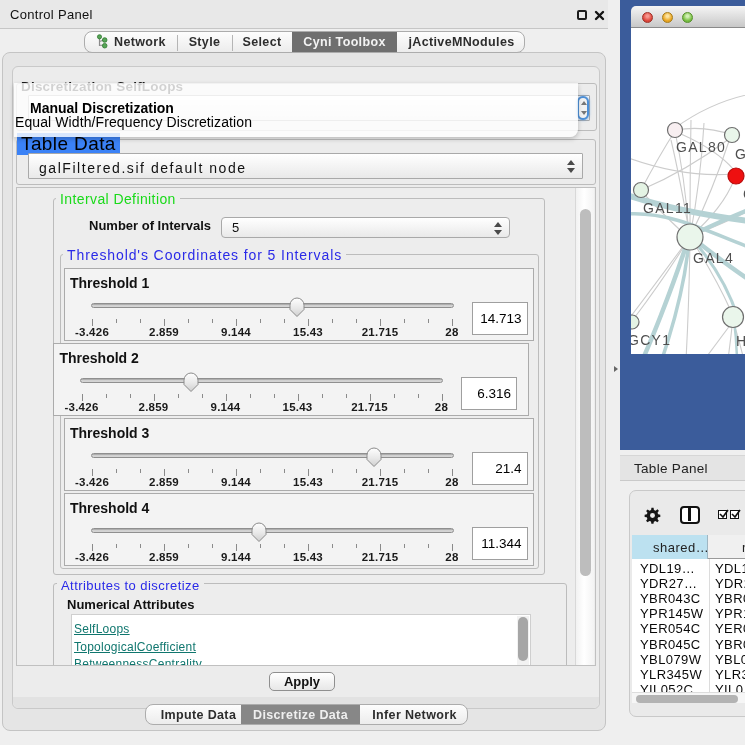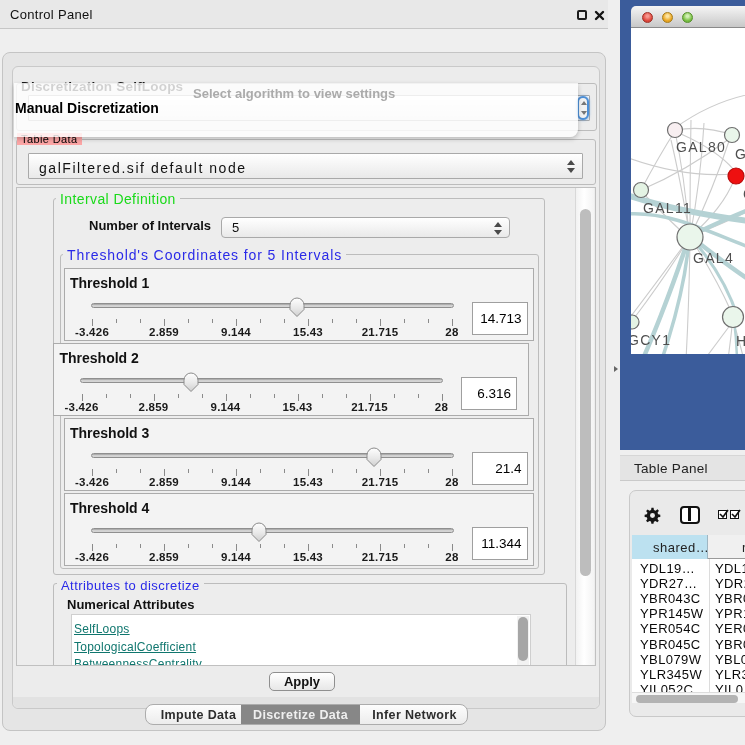--- a/index.html
+++ b/index.html
@@ -18,36 +18,36 @@
 .tabbar { background:linear-gradient(#FDFDFD,#ECECEC); border:1px solid #ACACAC; border-radius:8px; overflow:hidden; }
 #toptabs { left:84px; top:31px; width:441px; height:22px; }
 .tseg { position:absolute; top:0; height:100%; font-size:12.5px; font-weight:bold; color:#2D2D2D; text-align:center; line-height:21px; letter-spacing:0.35px; }
 .tdark { background:#6F6F6F; color:#F3F3F3; }
 .tdiv { position:absolute; top:3px; width:1px; height:16px; background:#B5B5B5; }
 #bottabs { left:145px; top:704px; width:323px; height:21px; }
 .bdark { background:#878787; color:#EFEFEF; }
 
 
 .group { border:1px solid #BCBCBC; border-radius:3px; }
-.gtitle { position:absolute; font-size:11px; letter-spacing:0.4px; background:#fca5a5; padding:0 4px; white-space:nowrap; }
+.gtitle { position:absolute; font-size:19px; letter-spacing:0.4px; background:#3b82f6; padding:0 4px; white-space:nowrap; }
 .combo { background:linear-gradient(#FFFFFF,#E9E9E9); border:1px solid #A9A9A9; border-radius:1px; font-size:13px; color:#111; }
 .cbarrows { position:absolute; width:8px; height:13px; }
 .cbarrows:before { content:""; position:absolute; left:0; top:0; border-left:4px solid transparent; border-right:4px solid transparent; border-bottom:5px solid #4A4A4A; }
 .cbarrows:after { content:""; position:absolute; left:0; bottom:0; border-left:4px solid transparent; border-right:4px solid transparent; border-top:5px solid #4A4A4A; }
 
 
 #dgroup { left:16px; top:83px; width:581px; height:48px; }
 #dtitle { left:21px; top:79px; font-size:13.5px; font-weight:bold; letter-spacing:0.2px; color:#1A1A1A; background:transparent; }
 #dcombo { left:28px; top:95px; width:562px; height:26px; }
 #dfocus { left:577px; top:96px; width:12px; height:24px; border:2.5px solid #4D8FD6; border-radius:6px; background:#F2F2F2; box-shadow:0 0 3px rgba(77,143,214,0.8); }
 
 
 #overlay { z-index:60; left:14px; top:83px; width:564px; height:54px; background:rgba(255,255,255,0.8); border-radius:0 0 8px 0; box-shadow:0 2px 5px rgba(0,0,0,0.22); }
 #ovhint { z-index:61; left:193px; top:86px; font-size:13px; font-weight:bold; color:#ABABAB; }
-#ovsel { z-index:61; left:15px; top:100px; font-size:14px; font-weight:bold; color:#000; }
+#ovsel { z-index:61; left:15px; top:100px; font-size:14px; font-weight:bold; color:#000;padding-left:15px; }
 #ovun { z-index:61; left:15px; top:114px; font-size:14px; letter-spacing:0.1px; color:#000; }
 
 
 #tdgroup { left:16px; top:139px; width:580px; height:46px; }
 #tdtitle { left:17px; top:133px; }
 #tdcombo { left:28px; top:153px; width:555px; height:26px; }
 #tdtext { position:absolute; left:10px; top:5px; }
 
 
 #sp { left:16px; top:187px; width:580px; height:479px; border:1px solid #C0C0C0; background:#EDEDED; overflow:hidden; }
@@ -127,32 +127,46 @@
   <div id="titletext" class="abs">Control Panel</div>
   <div id="minbox" class="abs"></div>
   <svg class="abs" style="left:594px;top:10px" width="11" height="11" viewBox="0 0 11 11">
       <path d="M2 2 L9 9 M9 2 L2 9" stroke="#141414" stroke-width="2.4" stroke-linecap="round"></path>
     </svg>
 
   <div id="panelA" class="abs"></div>
   <div id="panelB" class="abs"></div>
   <div id="bstrip" class="abs"></div>
 
+  <div id="toptabs" class="abs tabbar">
+    <div class="tseg" style="left:0;width:92px"><svg style="vertical-align:-3px;margin-right:5px" width="13" height="15" viewBox="0 0 13 15">
+          <path d="M3.5 3 L3.5 12 M3.5 7.5 L8 6 M3.5 11 L8 11.5" stroke="#8A8A8A" stroke-width="1.2" fill="none"></path>
+          <circle cx="3.5" cy="2.8" r="2.1" fill="#57A557" stroke="#2F7A2F" stroke-width="0.8"></circle>
+          <circle cx="8.7" cy="6" r="2.3" fill="#57A557" stroke="#2F7A2F" stroke-width="0.8"></circle>
+          <circle cx="8.7" cy="11.7" r="2.3" fill="#57A557" stroke="#2F7A2F" stroke-width="0.8"></circle>
+        </svg>Network</div>
+    <div class="tdiv" style="left:92px"></div>
+    <div class="tseg" style="left:92px;width:55px">Style</div>
+    <div class="tdiv" style="left:147px"></div>
+    <div class="tseg" style="left:147px;width:60px">Select</div>
+    <div class="tseg tdark" style="left:207px;width:105px">Cyni Toolbox</div>
+    <div class="tseg" style="left:312px;width:129px">jActiveMNodules</div>
+  </div>
 
   <div id="dgroup" class="abs group"></div>
   <div id="dtitle" class="abs">Discretization SelfLoops</div>
   <div id="dcombo" class="abs combo"></div>
   <div id="dfocus" class="abs">
       <span style="position:absolute;left:2px;top:3px;border-left:3px solid transparent;border-right:3px solid transparent;border-bottom:4px solid #777"></span>
       <span style="position:absolute;left:2px;bottom:3px;border-left:3px solid transparent;border-right:3px solid transparent;border-top:4px solid #777"></span>
     </div>
 
   <div id="overlay" class="abs"></div>
-  <div id="ovhint" class="abs">Select algorithm to view settings</div>
   <div id="ovsel" class="abs">Manual Discretization</div>
+  <div id="ovun" class="abs">Equal Width/Frequency Discretization</div>
 
   <div id="tdgroup" class="abs group"></div>
   <div id="tdtitle" class="abs gtitle">Table Data</div>
   <div id="tdcombo" class="abs combo">
       <span id="tdtext" style="top:6px;letter-spacing:1.55px;font-size:14px">galFiltered.sif default node</span>
       <span class="cbarrows" style="right:7px;top:6px"></span>
     </div>
 
   <div id="sp" class="abs">
     <div id="igroup"></div>

